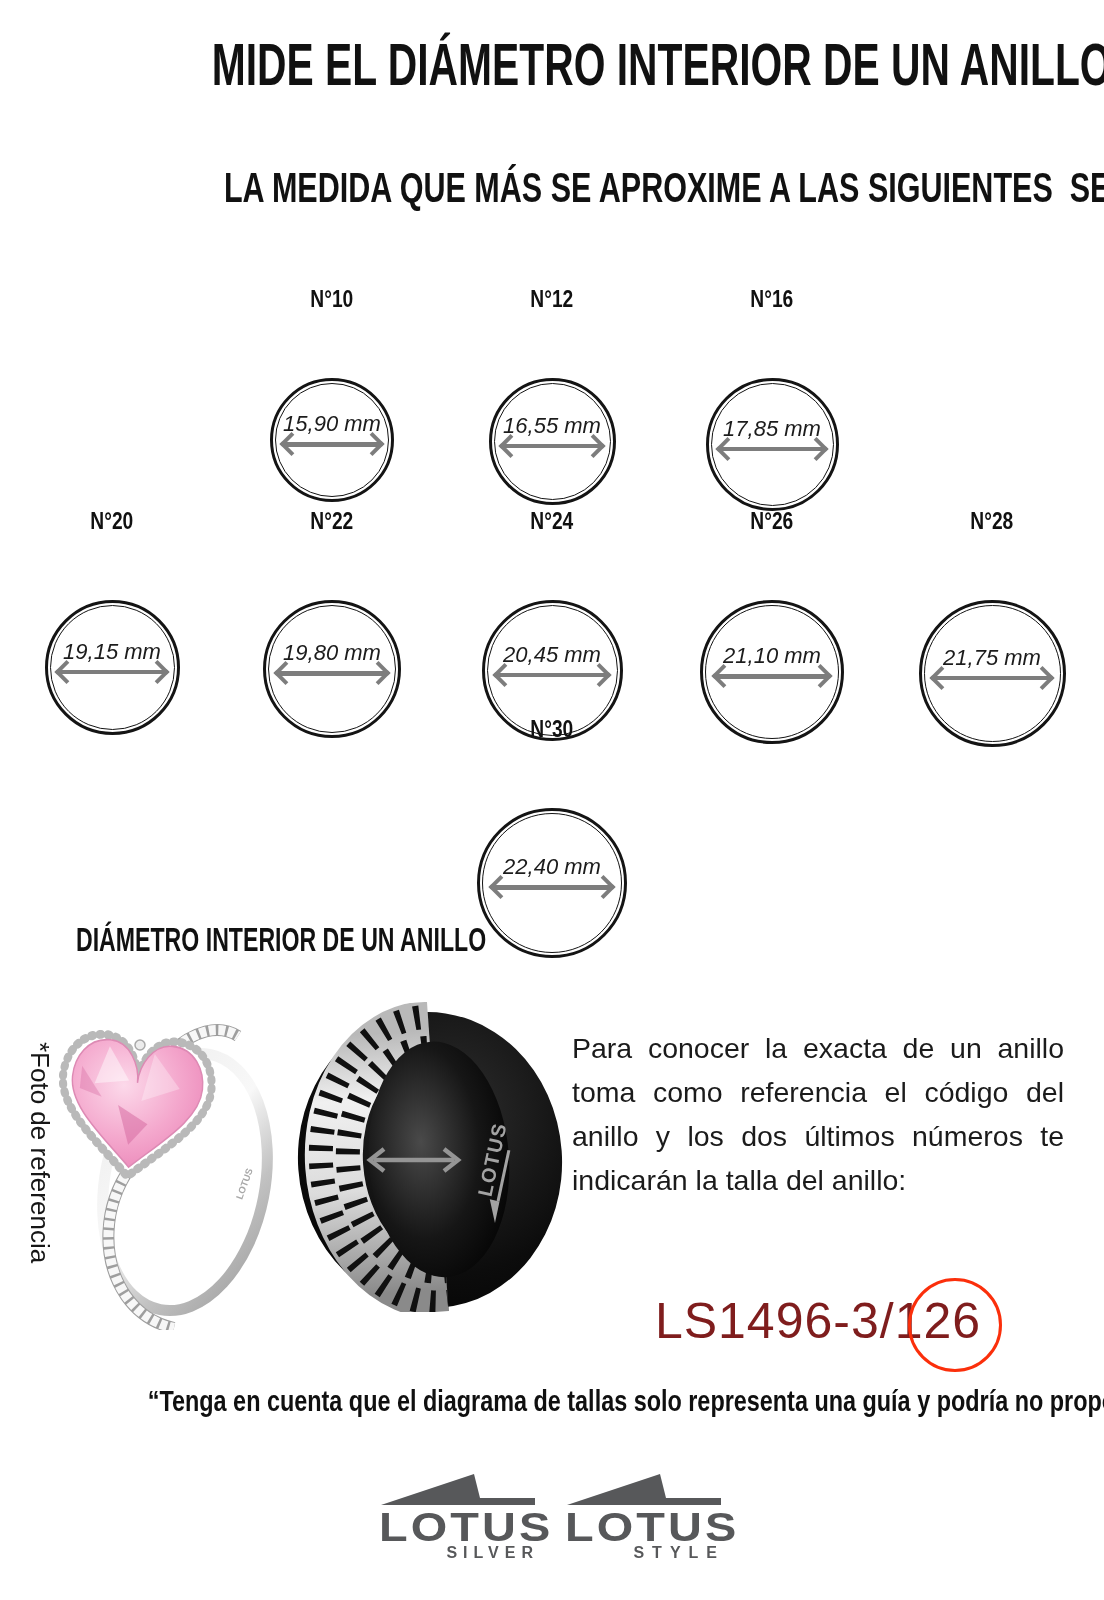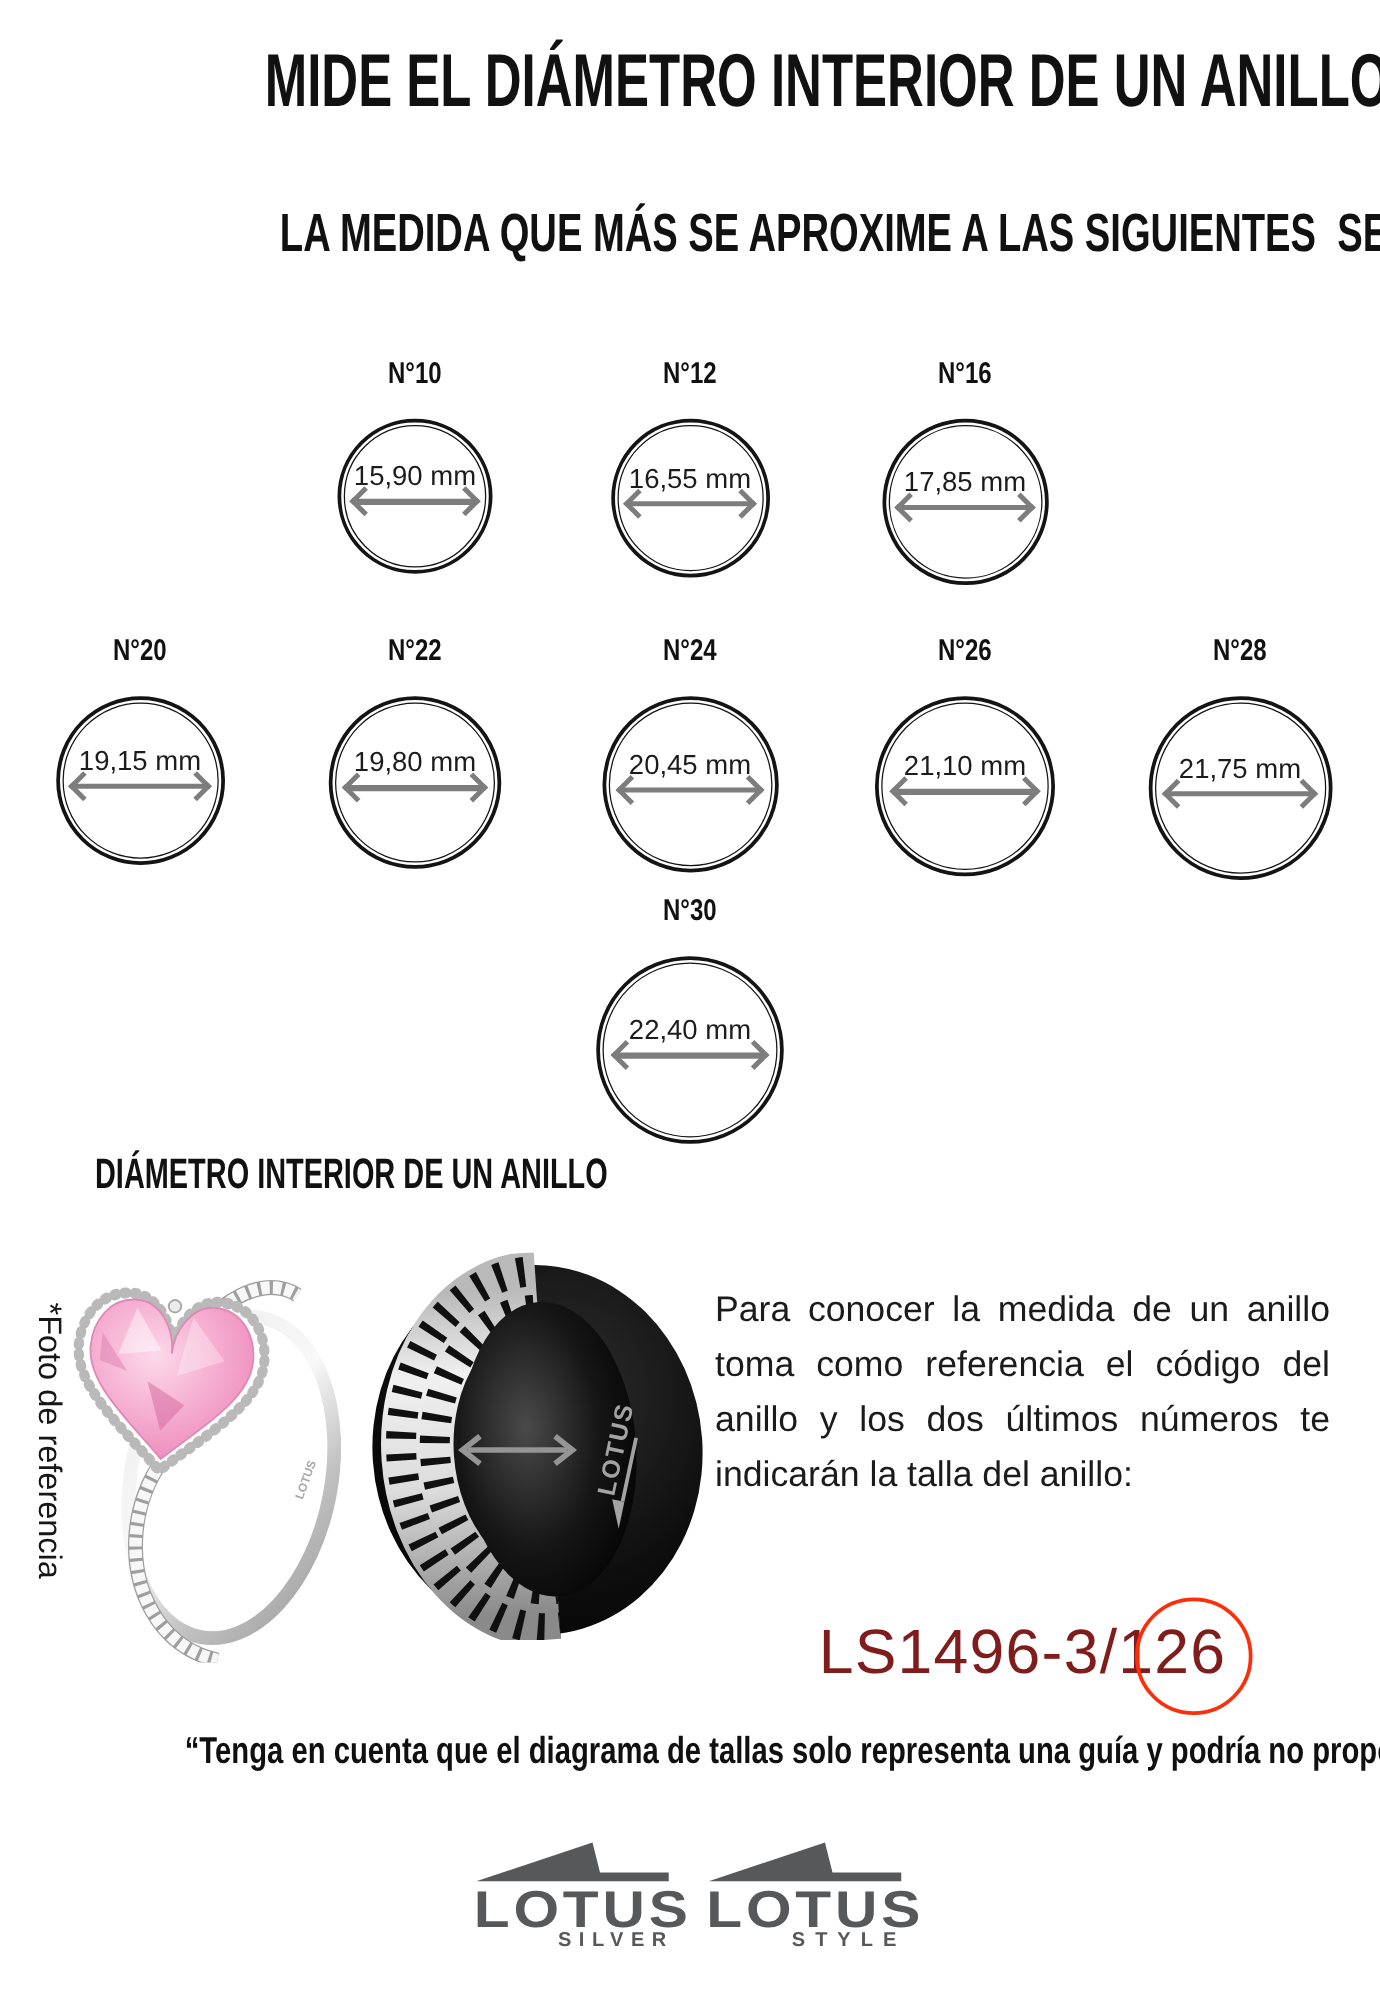--- a/index.html
+++ b/index.html
@@ -11,24 +11,24 @@
   .title{position:absolute;top:30px;left:0;width:100%;text-align:center;font-size:60px;font-weight:800;}
   .title .cond{transform:scaleX(.68);}
   .subtitle{position:absolute;top:163px;left:0;width:100%;text-align:center;font-size:43px;font-weight:800;}
   .subtitle .cond{transform:scaleX(.71);}
   .section-heading{position:absolute;left:76px;top:920px;font-size:34px;font-weight:800;}
   .section-heading .cond{transform:scaleX(.68);transform-origin:left center;}
 
   
   .sizes-row{position:absolute;left:0;width:100%;display:flex;justify-content:center;}
   .row-1{top:284px;}.row-2{top:506px;}.row-3{top:714px;}
-  .cell{width:220px;display:flex;flex-direction:column;align-items:center;}
+  .cell{width:220px;display:flex;flex-direction:column;align-items:center;gap:43px;}
   .size-label{font-size:24px;font-weight:800;height:30px;line-height:30px;}
   .size-label .cond{transform:scaleX(.8);}
-  .ring-circle{position:relative;margin-top:21px;border:3.5px solid #141414;border-radius:50%;box-sizing:border-box;background:#fff;}
+  .ring-circle{position:relative;margin-top:21px;border:3.5px solid #141414;border-radius:50%;box-sizing:border-box;background:#fff;font-style:italic;}
   .ring-inner{position:absolute;inset:2px;border:1.5px solid #141414;border-radius:50%;}
   .mm{position:absolute;left:0;right:0;bottom:50%;margin-bottom:3px;text-align:center;font-size:22px;color:#1c1c1c;}
   .dia-arrow{position:absolute;top:50%;left:8%;right:8%;height:4.5px;margin-top:2px;background:#7d7d7d;}
   .dia-arrow i{position:absolute;width:13px;height:13px;top:50%;}
   .ah-l{left:-2px;border-left:4.5px solid #7d7d7d;border-bottom:4.5px solid #7d7d7d;transform:translateY(-50%) rotate(45deg);}
   .ah-r{right:-2px;border-top:4.5px solid #7d7d7d;border-right:4.5px solid #7d7d7d;transform:translateY(-50%) rotate(45deg);}
 
   
   .photo-note{position:absolute;left:24px;top:1042px;writing-mode:vertical-rl;font-size:26px;color:#161616;}
   .ring-photo-left{position:absolute;left:56px;top:1000px;}
@@ -247,21 +247,21 @@
       <polyline points="88,147 74,158 88,169"></polyline>
       <polyline points="148,147 162,158 148,169"></polyline>
     </g>
     <g transform="translate(196,206) rotate(-78)" fill="#a3a3a3">
       <polygon points="-14,6 8,-4 8,6"></polygon>
       <rect x="8" y="3" width="52" height="3"></rect>
       <text x="10" y="-3" font-size="20" font-weight="bold" letter-spacing="1.5">LOTUS</text>
     </g>
   </svg>
 
-  <div class="ref-paragraph">Para conocer la medida de un anillo toma como referencia el código del anillo y los dos últimos números te indicarán la talla del anillo:</div>
+  <div class="ref-paragraph">Para conocer la exacta de un anillo toma como referencia el código del anillo y los dos últimos números te indicarán la talla del anillo:</div>
 
   <div class="code-wrap">
     <span class="ring-code">LS1496-3/126</span>
     <div class="red-circle"></div>
   </div>
 
   <div class="disclaimer">
     <div><span class="cond">“Tenga en cuenta que el diagrama de tallas solo representa una guía y podría no proporcionar</span></div>
   </div>
 

